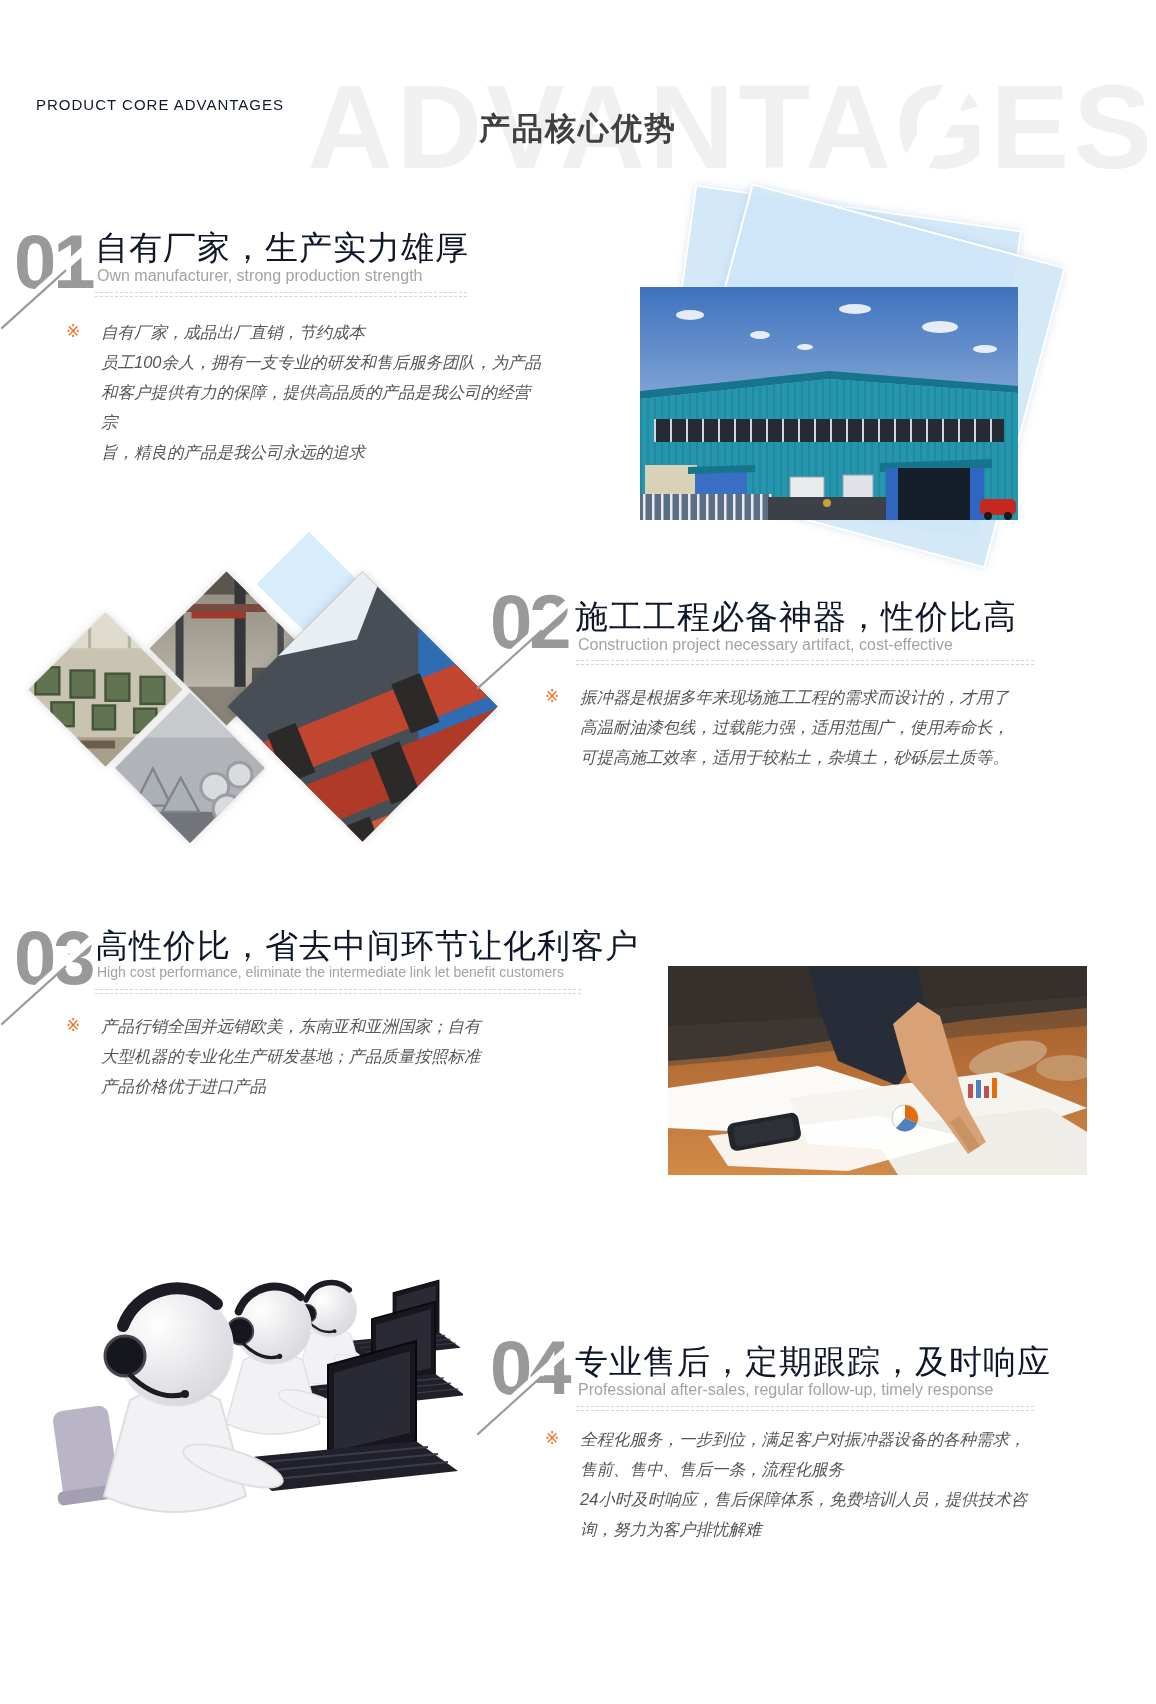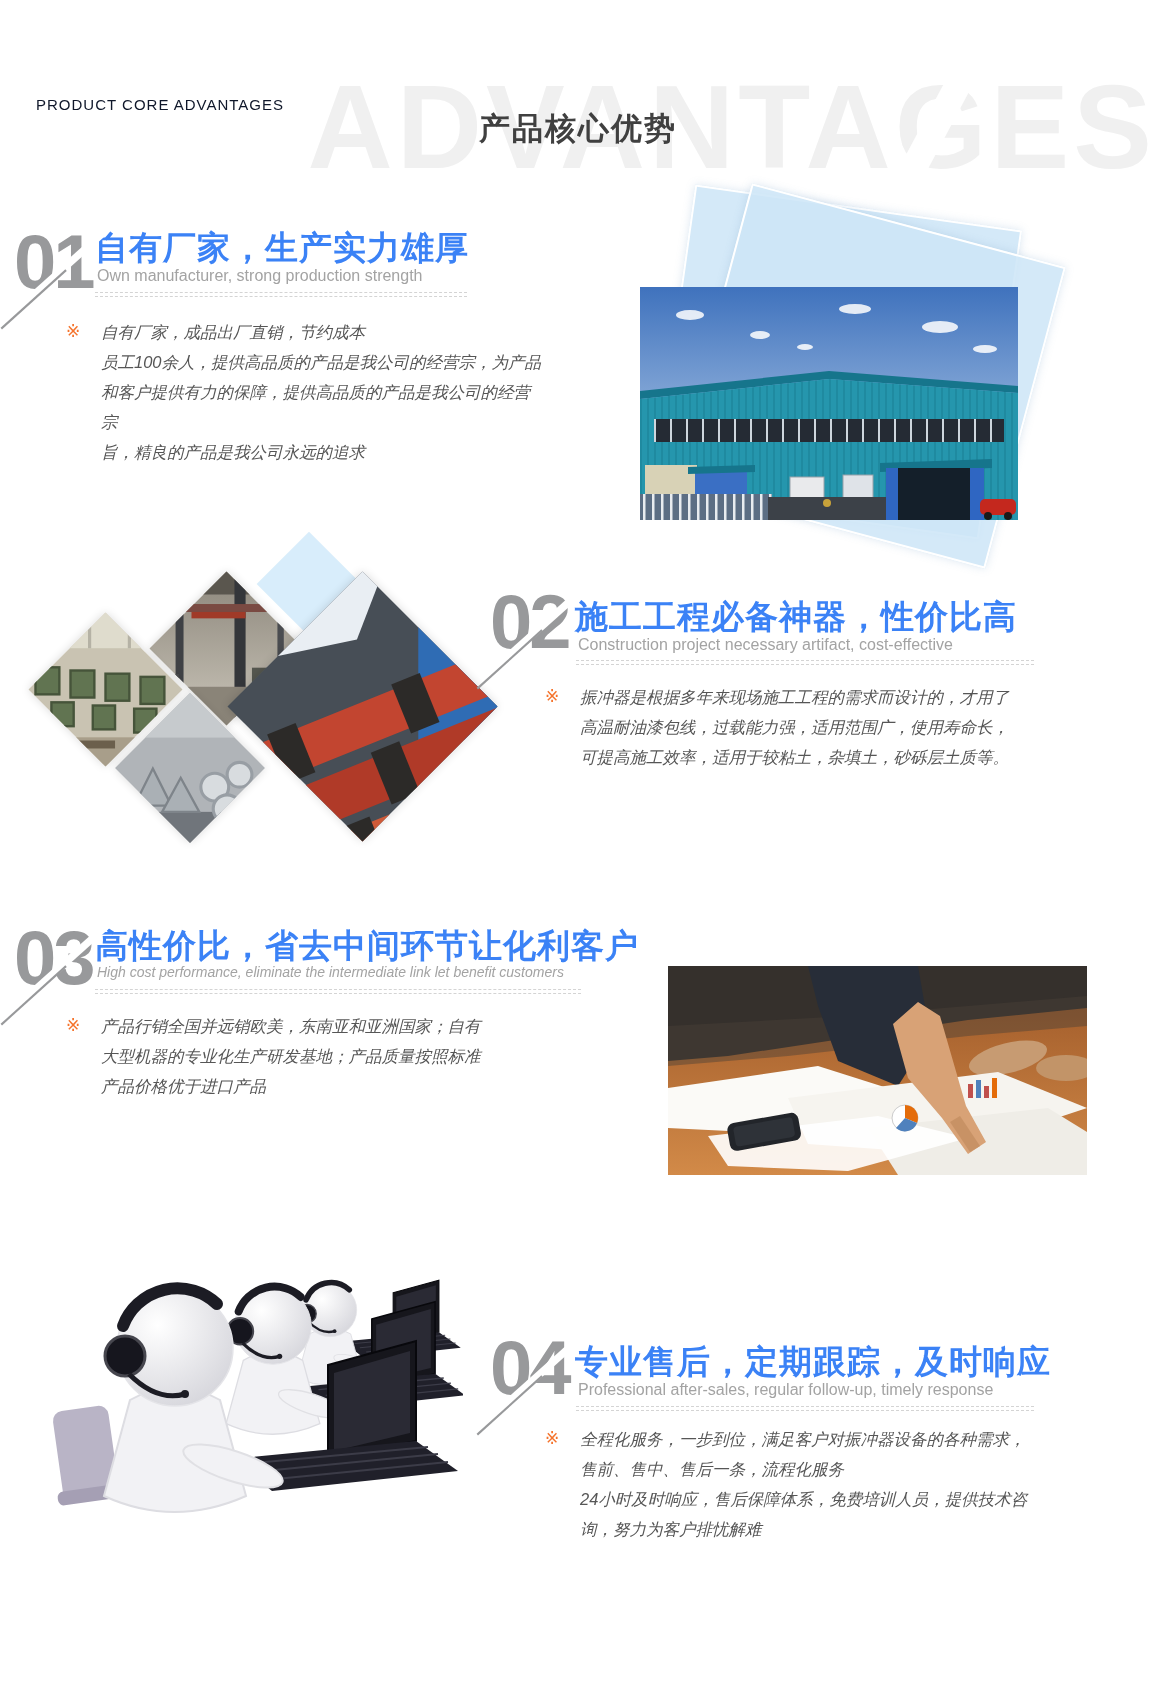--- a/index.html
+++ b/index.html
@@ -16,21 +16,21 @@
   .header-sub { position:absolute; top:96px; left:0; width:100%; text-align:left;
     font-size:15px; letter-spacing:1px; color:#0f172a;padding-left:36px; }
   .header-title { position:absolute; top:108px; left:0; width:100%; text-align:center;
     font-size:31px; font-weight:700; color:#404040; letter-spacing:2px; }
 
   
   .num { position:absolute; font-size:76px; font-weight:700; color:#98999b;
     line-height:1; letter-spacing:-3px; width:100px; height:80px; }
   .num .digits { position:relative; z-index:1; }
   .num svg { position:absolute; left:-8px; top:-4px; width:118px; height:94px; overflow:visible; z-index:2; }
-  .sec-title { position:absolute; font-size:33px; font-weight:700; color:#3b82f6;
+  .sec-title { position:absolute; font-size:33px; font-weight:400; color:#0f172a;
     letter-spacing:1px; white-space:nowrap; }
   .sec-en { position:absolute; font-size:16px; color:#a3a3a3; white-space:nowrap; }
   .dots { position:absolute; height:5px; border-top:1px dashed #d4d4d4; border-bottom:1px dashed #d4d4d4; }
   .body { position:absolute; font-size:16.5px; line-height:30px; color:#565656; }
   .body .mark { position:absolute; left:0; top:0; color:#f5742d; font-size:17px; }
   .body .lines { margin-left:35px;font-style:italic; }
 
   
   .sheet { position:absolute; background:rgba(205,229,247,.85); border:2px solid #ffffff;
     box-shadow:0 0 8px rgba(120,160,200,.25); }
@@ -52,21 +52,21 @@
   
   .photo3  { position:absolute; left:668px; top:966px; width:419px; height:209px; }
   .figures { position:absolute; left:25px; top:1198px; width:438px; height:316px; }
   .photo1 svg, .photo3 svg, .figures svg { width:100%; height:100%; display:block; }
 
   
   .s1-num {left:14px; top:224px;} .s1-title {left:95px; top:226px;} .s1-en {left:97px; top:267px;}
   .s1-dots {left:95px; top:292px; width:372px;} .s1-body {left:66px; top:317px; width:480px;}
   .s2-num {left:490px; top:584px;} .s2-title {left:575px; top:595px;} .s2-en {left:578px; top:636px;}
   .s2-dots {left:576px; top:660px; width:458px;} .s2-body {left:545px; top:682px; width:510px;}
-  .s3-num {left:14px; top:920px;} .s3-title {left:95px; top:924px;} .s3-en {left:97px; top:964px; font-size:14px;font-style:italic;}
+  .s3-num {left:14px; top:920px;} .s3-title {left:95px; top:924px;} .s3-en {left:97px; top:964px; font-size:14px;}
   .s3-dots {left:95px; top:989px; width:486px;} .s3-body {left:66px; top:1011px; width:494px;}
   .s4-num {left:490px; top:1330px;} .s4-title {left:575px; top:1340px;} .s4-en {left:578px; top:1381px;}
   .s4-dots {left:576px; top:1406px; width:458px;} .s4-body {left:545px; top:1424px; width:570px;}
 </style>
 </head>
 <body>
 
 <div class="page">
 
   <div class="watermark">ADVANTAGES</div>
@@ -82,21 +82,21 @@
       <line x1="-6" y1="104" x2="56" y2="48" stroke="#98999b" stroke-width="2"></line>
     </svg>
   </div>
   <h2 class="sec-title s1-title">自有厂家，生产实力雄厚</h2>
   <div class="sec-en s1-en">Own manufacturer, strong production strength</div>
   <div class="dots s1-dots"></div>
   <div class="body s1-body">
     <span class="mark">※</span>
     <div class="lines">
       <div>自有厂家，成品出厂直销，节约成本</div>
-      <div>员工100余人，提供高品质的产品是我公司的经营宗，为产品</div>
+      <div>员工100余人，拥有一支专业的研发和售后服务团队，为产品</div>
       <div>和客户提供有力的保障，提供高品质的产品是我公司的经营宗</div>
       <div>旨，精良的产品是我公司永远的追求</div>
     </div>
   </div>
 
   <div class="sheet sheetA"></div>
   <div class="sheet sheetB"></div>
   <div class="photo1">
     <svg viewBox="0 0 378 233" preserveAspectRatio="none">
       <defs>

